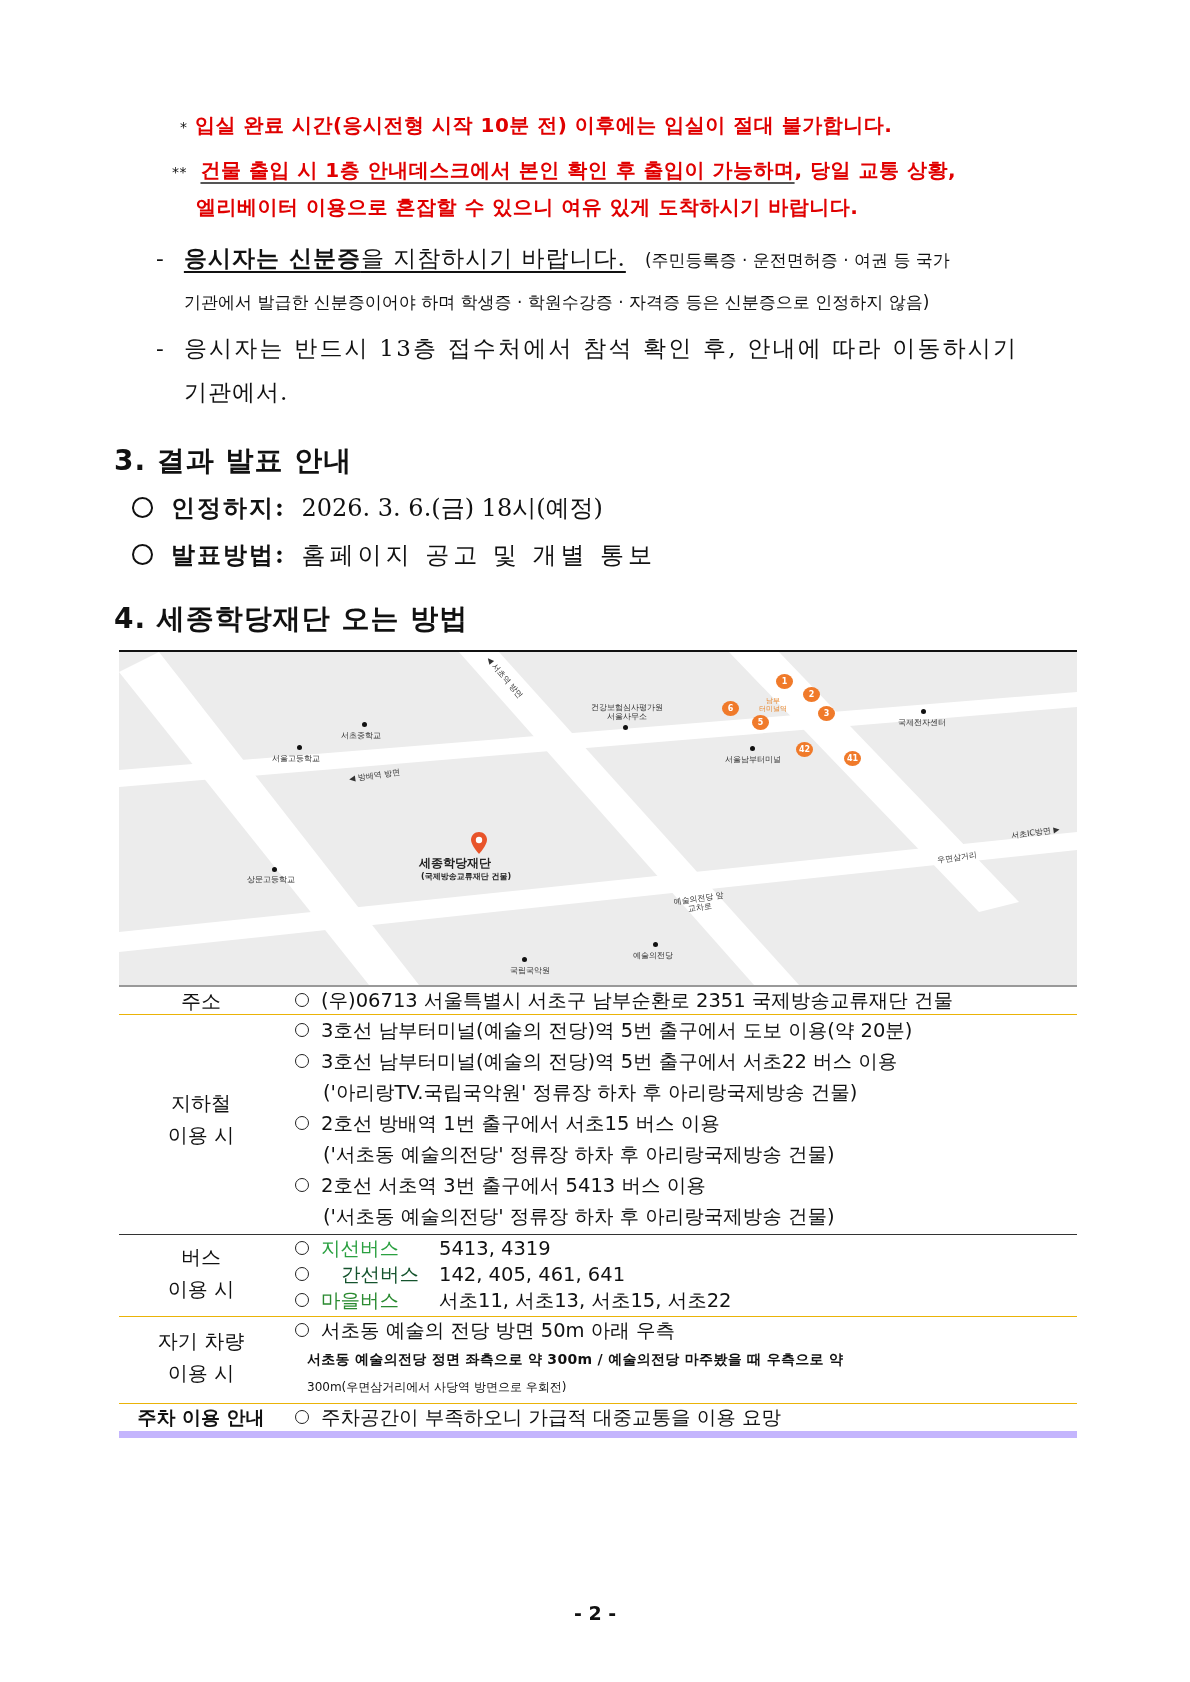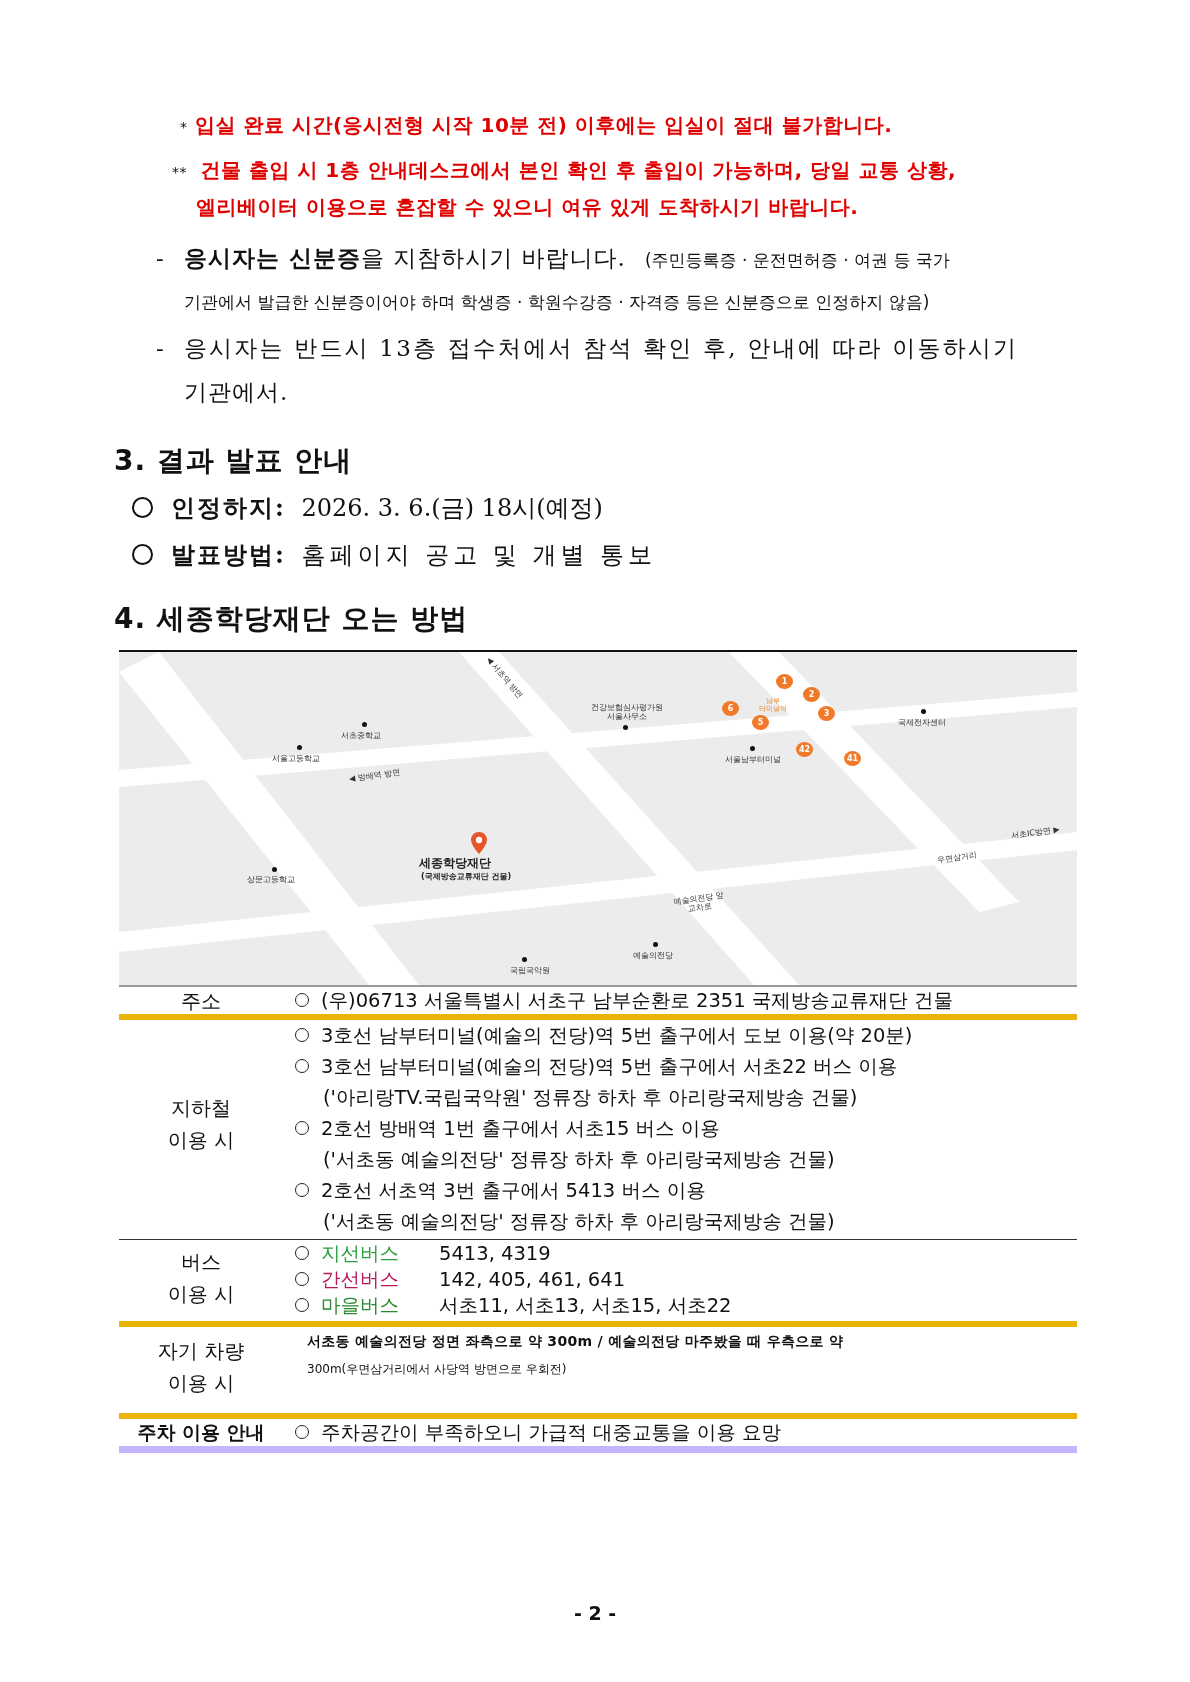--- a/index.html
+++ b/index.html
@@ -1,42 +1,42 @@
 <!DOCTYPE html>
 <html><head>
 <meta charset="utf-8">
 <style>
   html, body { margin:0; padding:0; background:#ffffff; }
   body { width:1190px; height:1682px; position:relative; overflow:hidden;
          font-family:"DejaVu Sans","Liberation Sans",sans-serif; color:#111; }
   .abs { position:absolute; white-space:nowrap; }
   .red { color:#e00000; font-weight:bold; font-size:20px; letter-spacing:0.5px; }
   .star { color:#111; font-weight:normal; font-size:14px; }
-  .ul { text-decoration-thickness:2px; text-underline-offset:5px;text-align:center; }
+  .ul { text-decoration:underline; text-decoration-thickness:2px; text-underline-offset:5px;text-align:center; }
   .serif { font-family:"DejaVu Serif","Liberation Serif",serif; }
   .body22 { font-size:23px; letter-spacing:1px; }
   .small17 { font-size:17px; }
   .h2 { font-size:28px; font-weight:bold; letter-spacing:1px; }
   .circ { display:inline-block; width:17px; height:17px; border:2px solid #111; border-radius:50%; vertical-align:middle; margin-right:18px; position:relative; top:-2px; }
   
   .map { position:absolute; left:119px; top:652px; width:958px; height:333px; background:#ececec; overflow:hidden; }
   .map svg { position:absolute; left:0; top:0; }
   .mlabel { position:absolute; font-size:8px; color:#333; white-space:nowrap; }
   .dot { position:absolute; width:5px; height:5px; background:#111; border-radius:50%; }
   .exit { position:absolute; width:17px; height:15px; border-radius:50%; background:#f07a2a; color:#fff; font-size:8px; font-weight:bold; text-align:center; line-height:15px; }
   
   .tbl { position:absolute; left:119px; top:985px; width:958px; }
-  .row { position:relative; border-bottom:6px solid #eab308; }
+  .row { position:relative; border-bottom:1px solid #eab308; }
   .row .lab { position:absolute; left:0; width:164px; text-align:center; font-size:20px; font-weight:bold; }
   .row .cont { margin-left:176px; font-size:19.5px; line-height:32px; }
   .cont .item { white-space:nowrap; }
   .cont .sub { padding-left:28px; white-space:nowrap; }
   .bc { display:inline-block; width:12px; height:12px; border:1.5px solid #222; border-radius:50%; margin-right:12px; position:relative; top:0px; }
   .green { color:#2aa040; }
-  .blue { color:#be185d; }
+  .blue { color:#14532d;text-align:center; }
   .dgreen { color:#2a8a30; }
   .buslabel { display:inline-block; width:118px; }
 </style>
 </head>
 <body>
 
 <div class="abs red" style="left:180px; top:112px;">
   <span class="star">*</span>
   <span style="margin-left:0;">입실 완료 시간(응시전형 시작 10분 전) 이후에는 입실이 절대 불가합니다.</span>
 </div>
@@ -182,20 +182,21 @@
       <div class="item"><span class="bc"></span><span class="buslabel dgreen">마을버스</span><span>서초11, 서초13, 서초15, 서초22</span></div>
     </div>
   </div>
 
   <div class="row" style="height:86px;">
     <div class="lab" style="top:8px; line-height:32px; font-weight:normal;">
       <div>자기 차량</div>
       <div>이용 시</div>
     </div>
     <div class="cont" style="line-height:28px;">
+      <div class="item"><span class="bc"></span><span>서초동 예술의 전당 방면 50m 아래 우측</span></div>
       <div style="padding-left:12px; font-size:14px; white-space:nowrap; letter-spacing:0.3px;font-weight:bold;">서초동 예술의전당 정면 좌측으로 약 300m / 예술의전당 마주봤을 때 우측으로 약</div>
       <div style="padding-left:12px; font-size:12px; white-space:nowrap;">300m(우면삼거리에서 사당역 방면으로 우회전)</div>
     </div>
   </div>
 
   <div class="row" style="height:27px; border-bottom:7px solid #c4b5fd;">
     <div class="lab" style="top:1px; font-size:19px; font-weight:bold;">주차 이용 안내</div>
     <div class="cont" style="line-height:27px;">
       <div class="item"><span class="bc"></span><span>주차공간이 부족하오니 가급적 대중교통을 이용 요망</span></div>
     </div>

